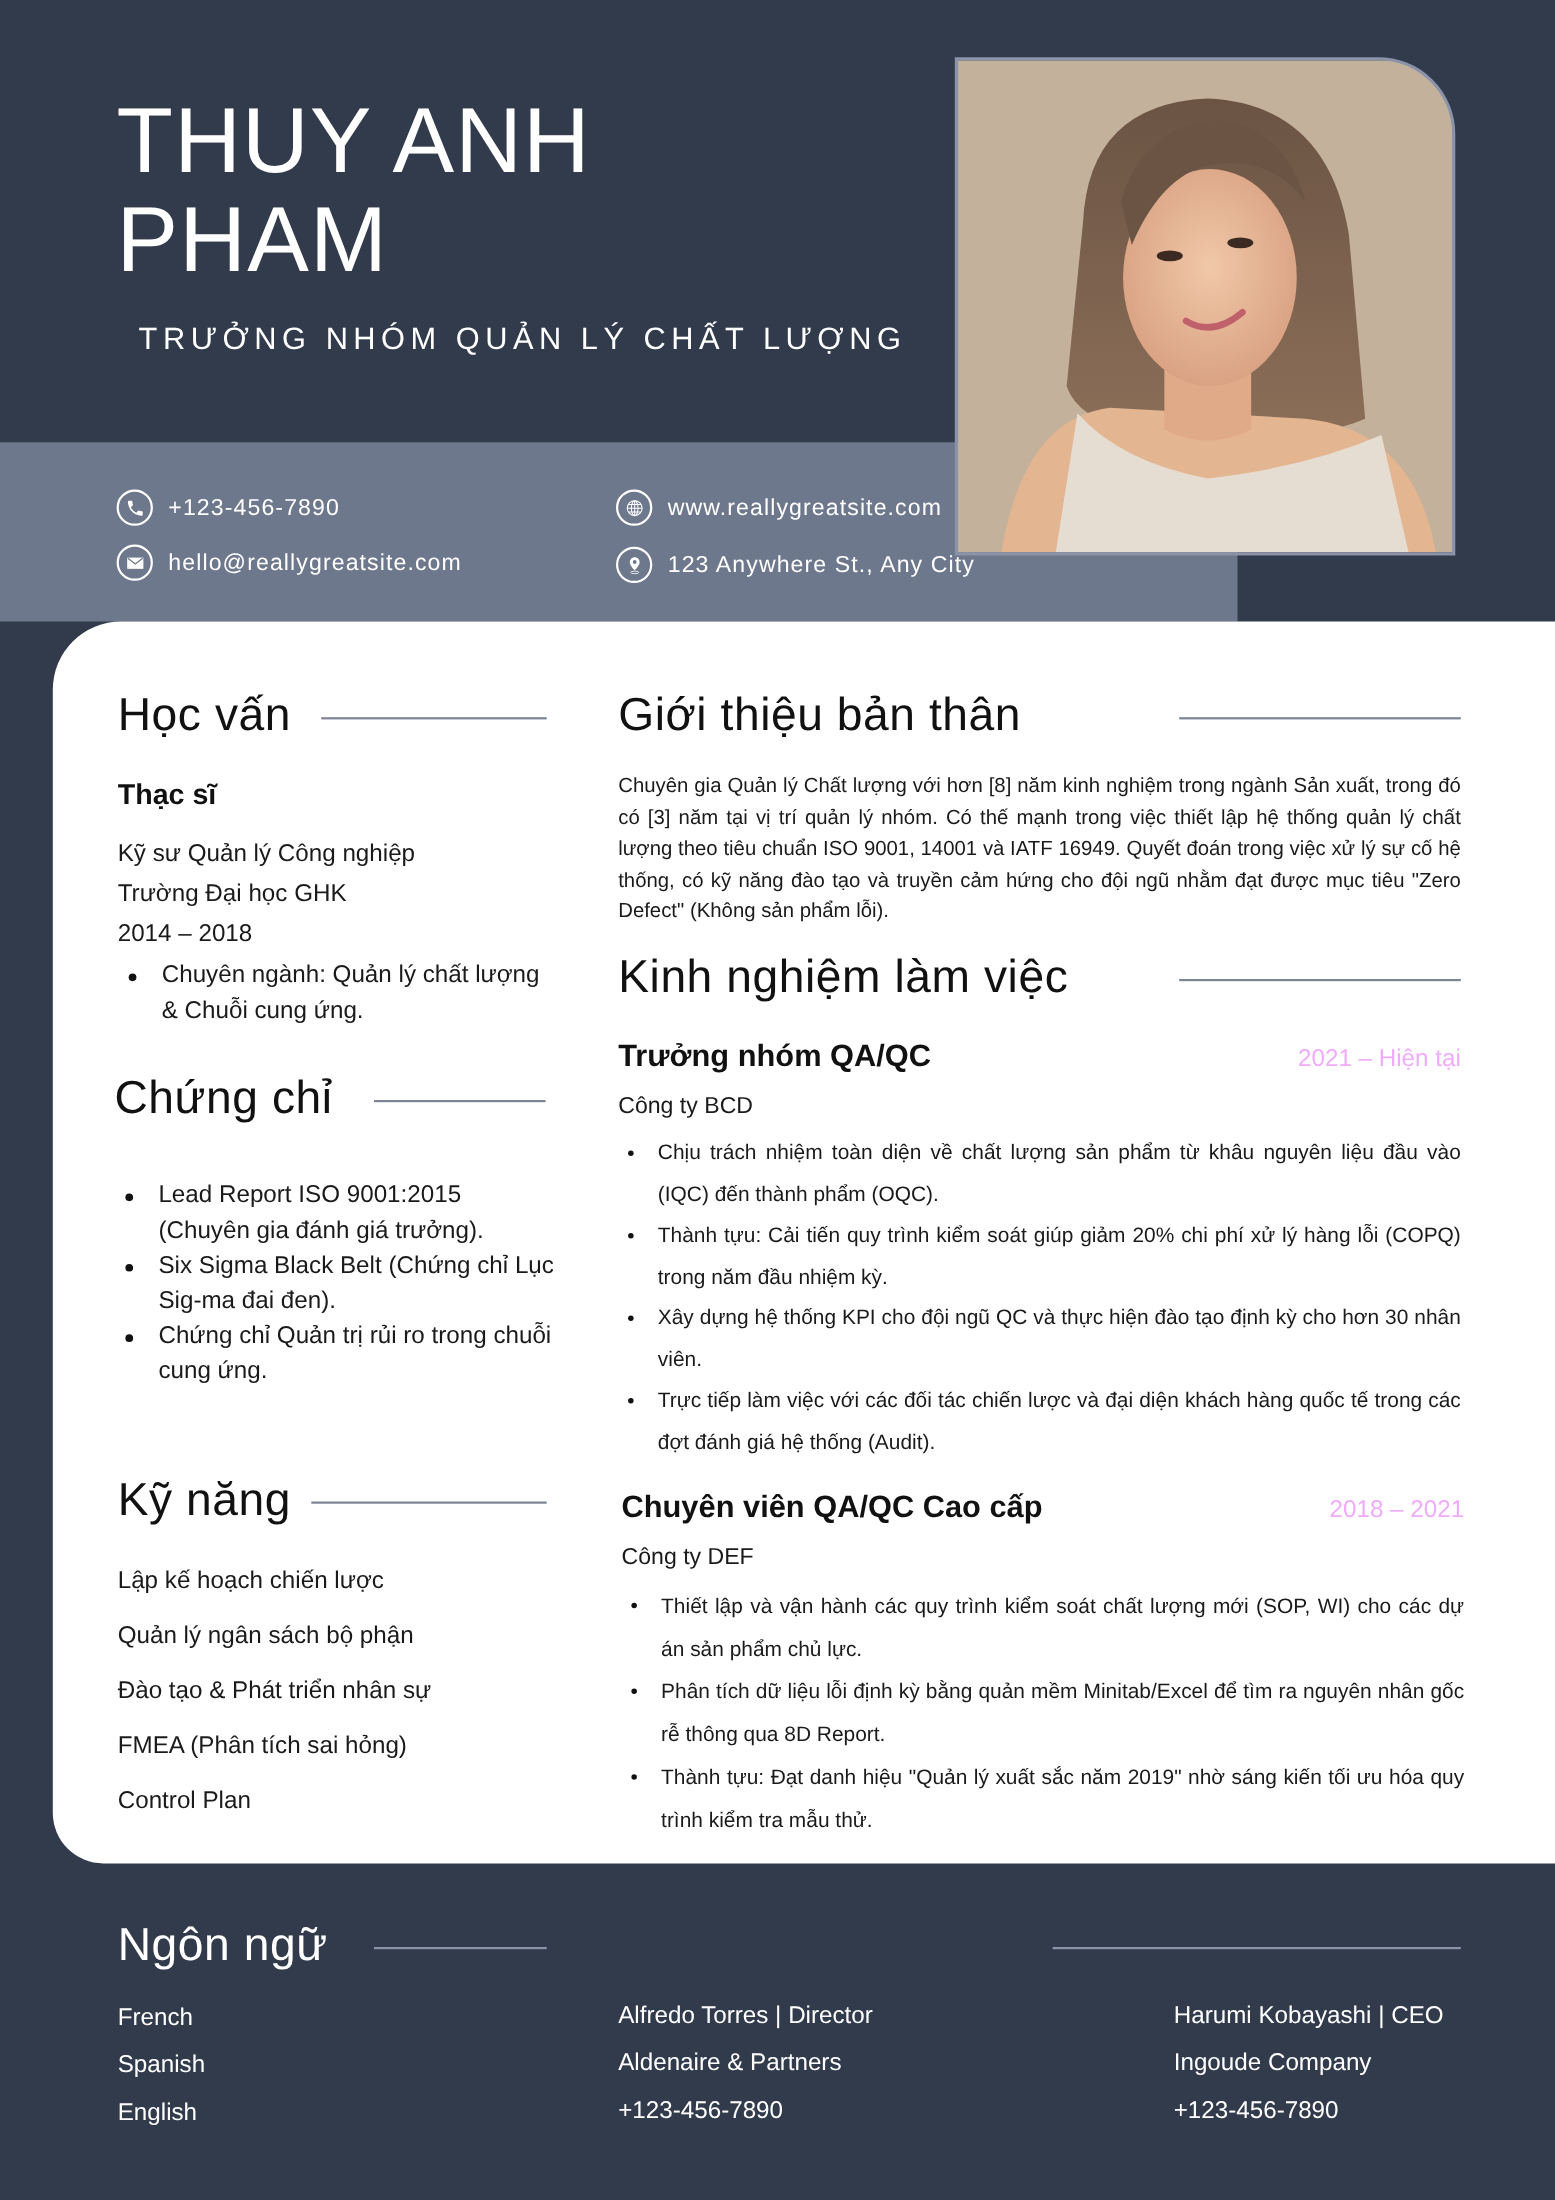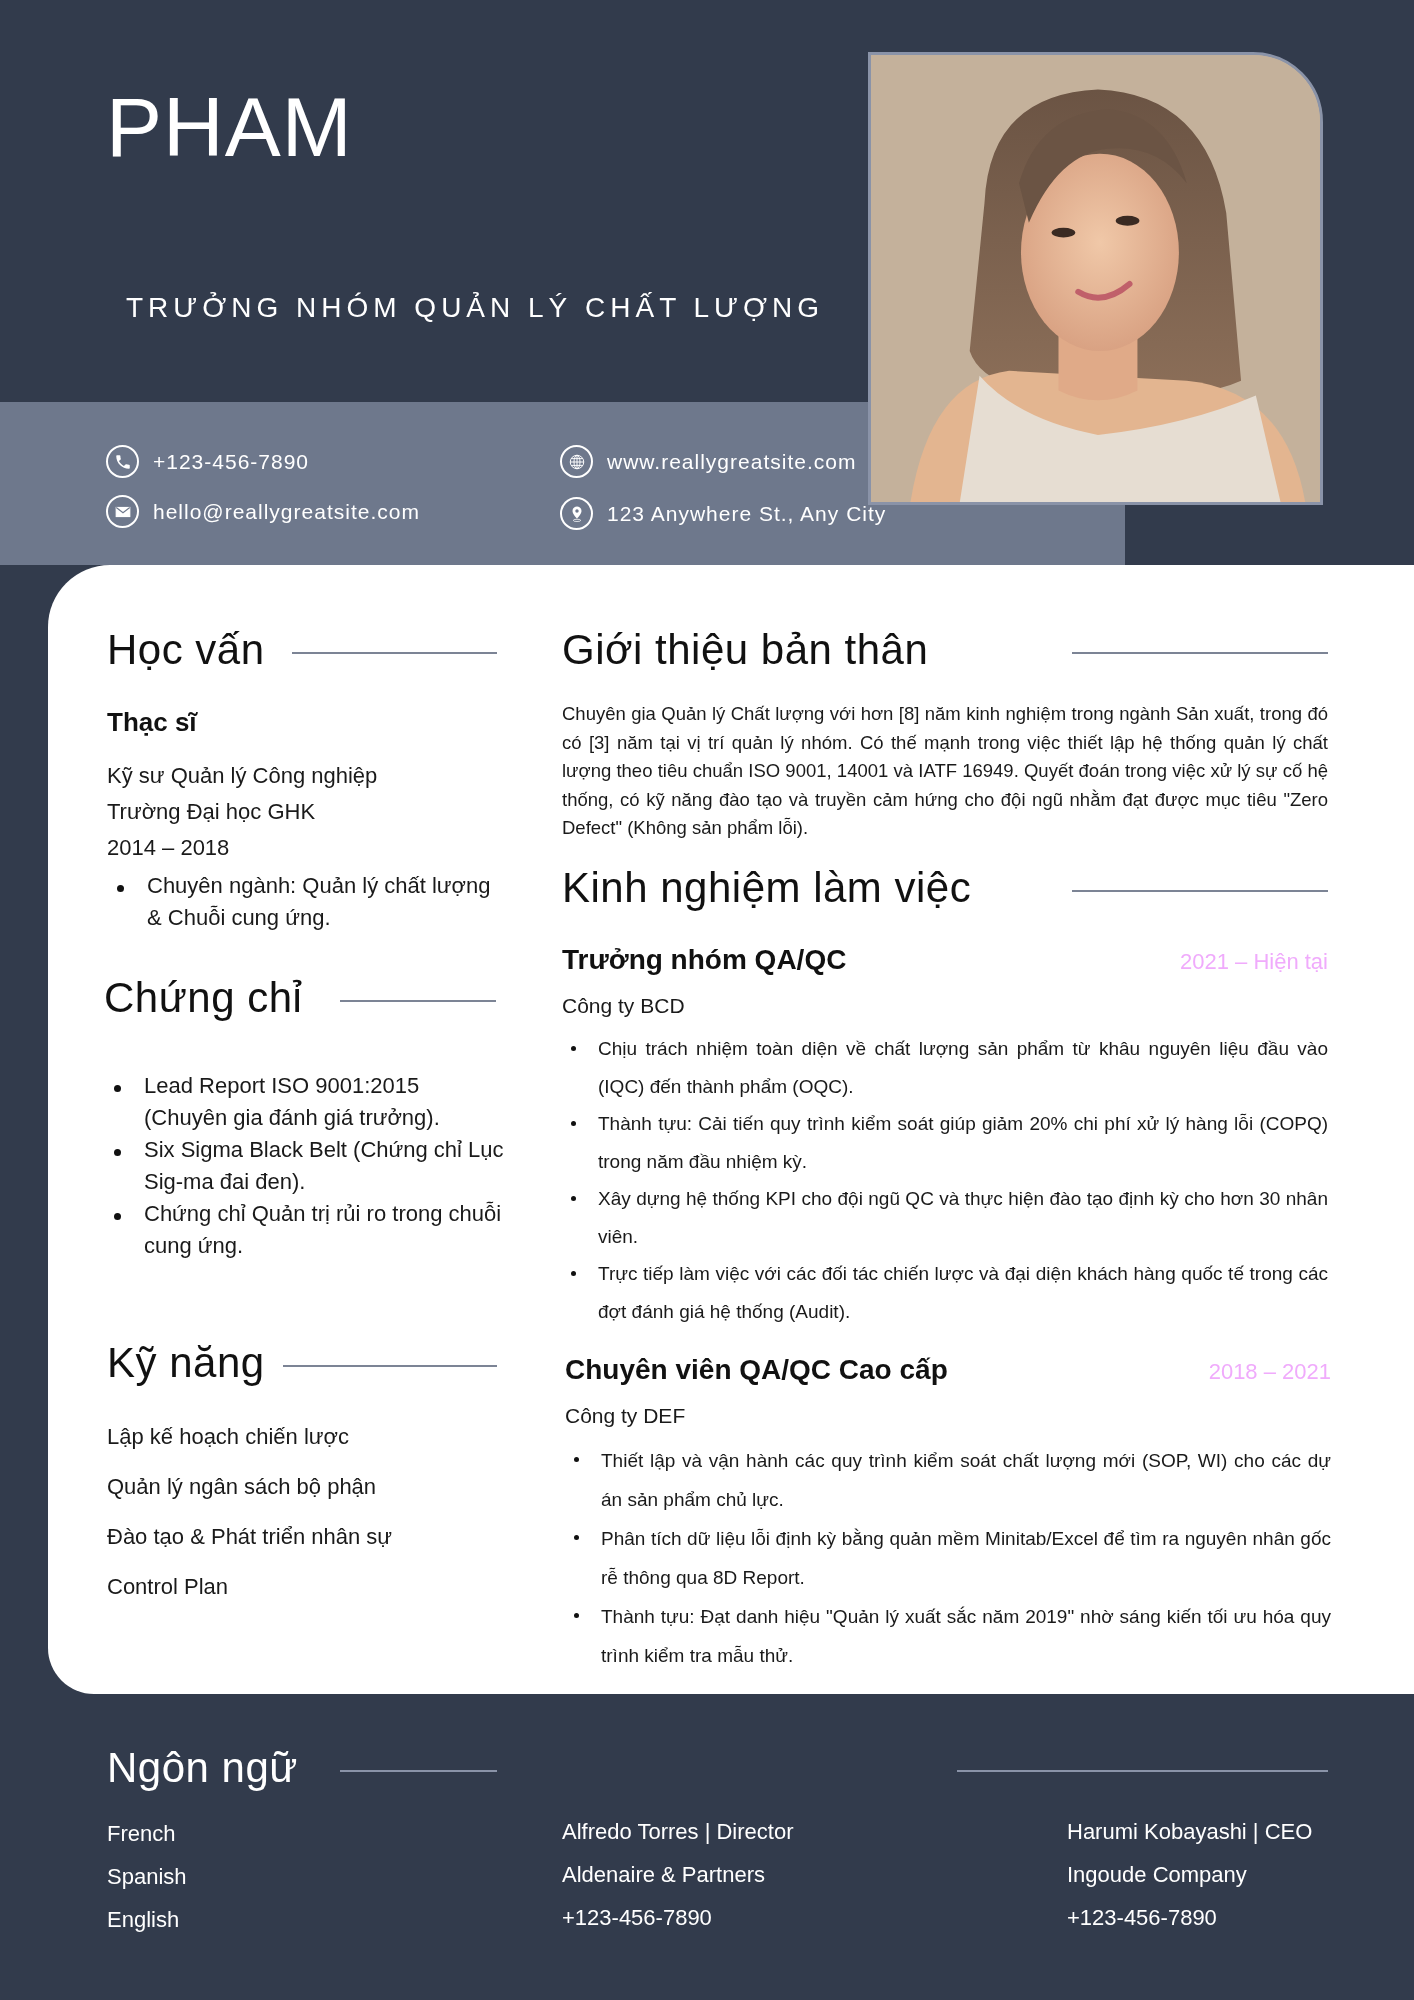--- a/index.html
+++ b/index.html
@@ -173,20 +173,21 @@
   .lang-list div { height: 43px; line-height: 43px; }
   .ref {
     color: #fff; font-size: 22px;
   }
   .ref div { height: 43px; line-height: 43px; white-space: nowrap; }
 </style>
 </head>
 <body>
 
 <div class="abs name">
+  <span>THUY ANH</span>
   <span>PHAM</span>
 </div>
 <div class="abs job-title">TRƯỞNG NHÓM QUẢN LÝ CHẤT LƯỢNG</div>
 
 <div class="abs contact-band">
   <div class="contact-item" style="left:106px; top:43px;">
     <span class="contact-icon">
       <svg viewBox="0 0 24 24" fill="#fff">
           <path d="M6.6 10.8c1.4 2.8 3.8 5.1 6.6 6.6l2.2-2.2c.3-.3.7-.4 1-.2 1.1.4 2.3.6 3.6.6.6 0 1 .4 1 1V20c0 .6-.4 1-1 1C10.6 21 3 13.4 3 4c0-.6.4-1 1-1h3.5c.6 0 1 .4 1 1 0 1.3.2 2.5.6 3.6.1.3 0 .7-.2 1z"></path>
         </svg>
@@ -282,20 +283,21 @@
 </ul>
 
 <div class="sec-head" style="left:107px; top:1335px; width:390px; height:56px;">
   <h2>Kỹ năng</h2>
   <div class="rule" style="left:176px; right:0; top:30px;"></div>
 </div>
 <div class="abs skills">
   <div>Lập kế hoạch chiến lược</div>
   <div>Quản lý ngân sách bộ phận</div>
   <div>Đào tạo &amp; Phát triển nhân sự</div>
+  <div>FMEA (Phân tích sai hỏng)</div>
   <div>Control Plan</div>
 </div>
 
 <div class="sec-head" style="left:562px; top:622px; width:766px; height:56px;">
   <h2>Giới thiệu bản thân</h2>
   <div class="rule" style="left:510px; right:0; top:30px;"></div>
 </div>
 <p class="abs summary">Chuyên gia Quản lý Chất lượng với hơn [8] năm kinh nghiệm trong ngành Sản xuất, trong đó có [3] năm tại vị trí quản lý nhóm. Có thế mạnh trong việc thiết lập hệ thống quản lý chất lượng theo tiêu chuẩn ISO 9001, 14001 và IATF 16949. Quyết đoán trong việc xử lý sự cố hệ thống, có kỹ năng đào tạo và truyền cảm hứng cho đội ngũ nhằm đạt được mục tiêu "Zero Defect" (Không sản phẩm lỗi).</p>
 
 <div class="sec-head" style="left:562px; top:860px; width:766px; height:56px;">

